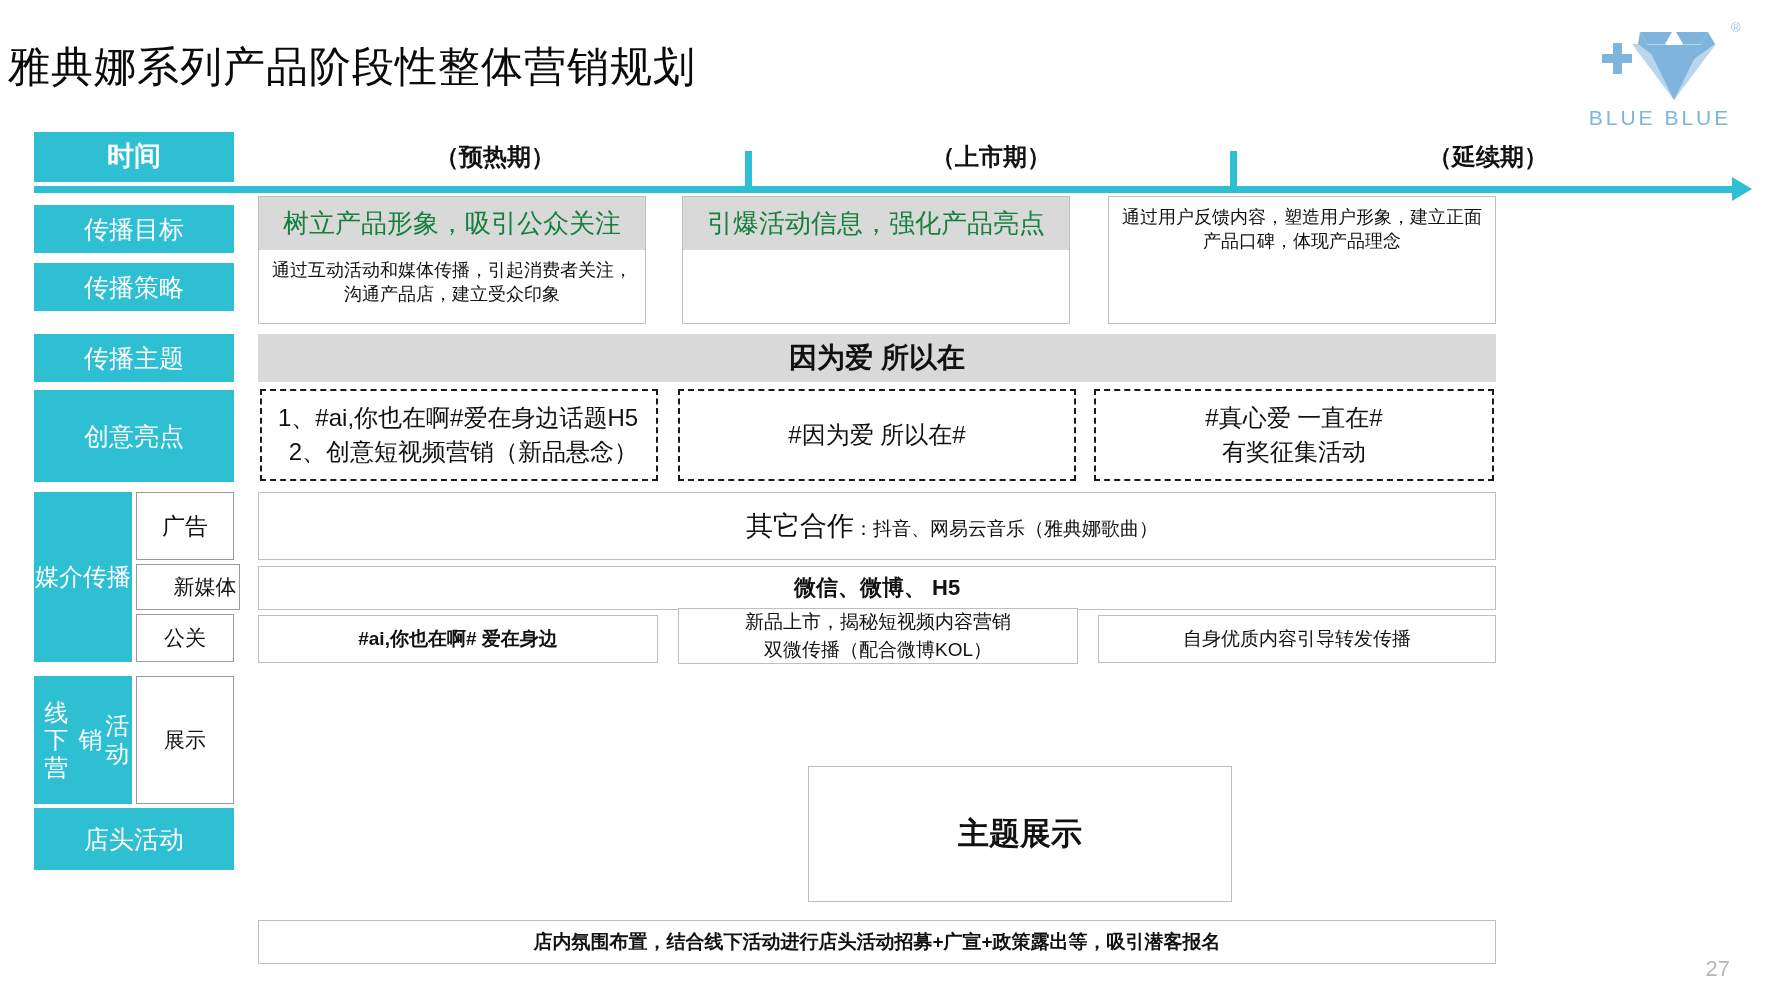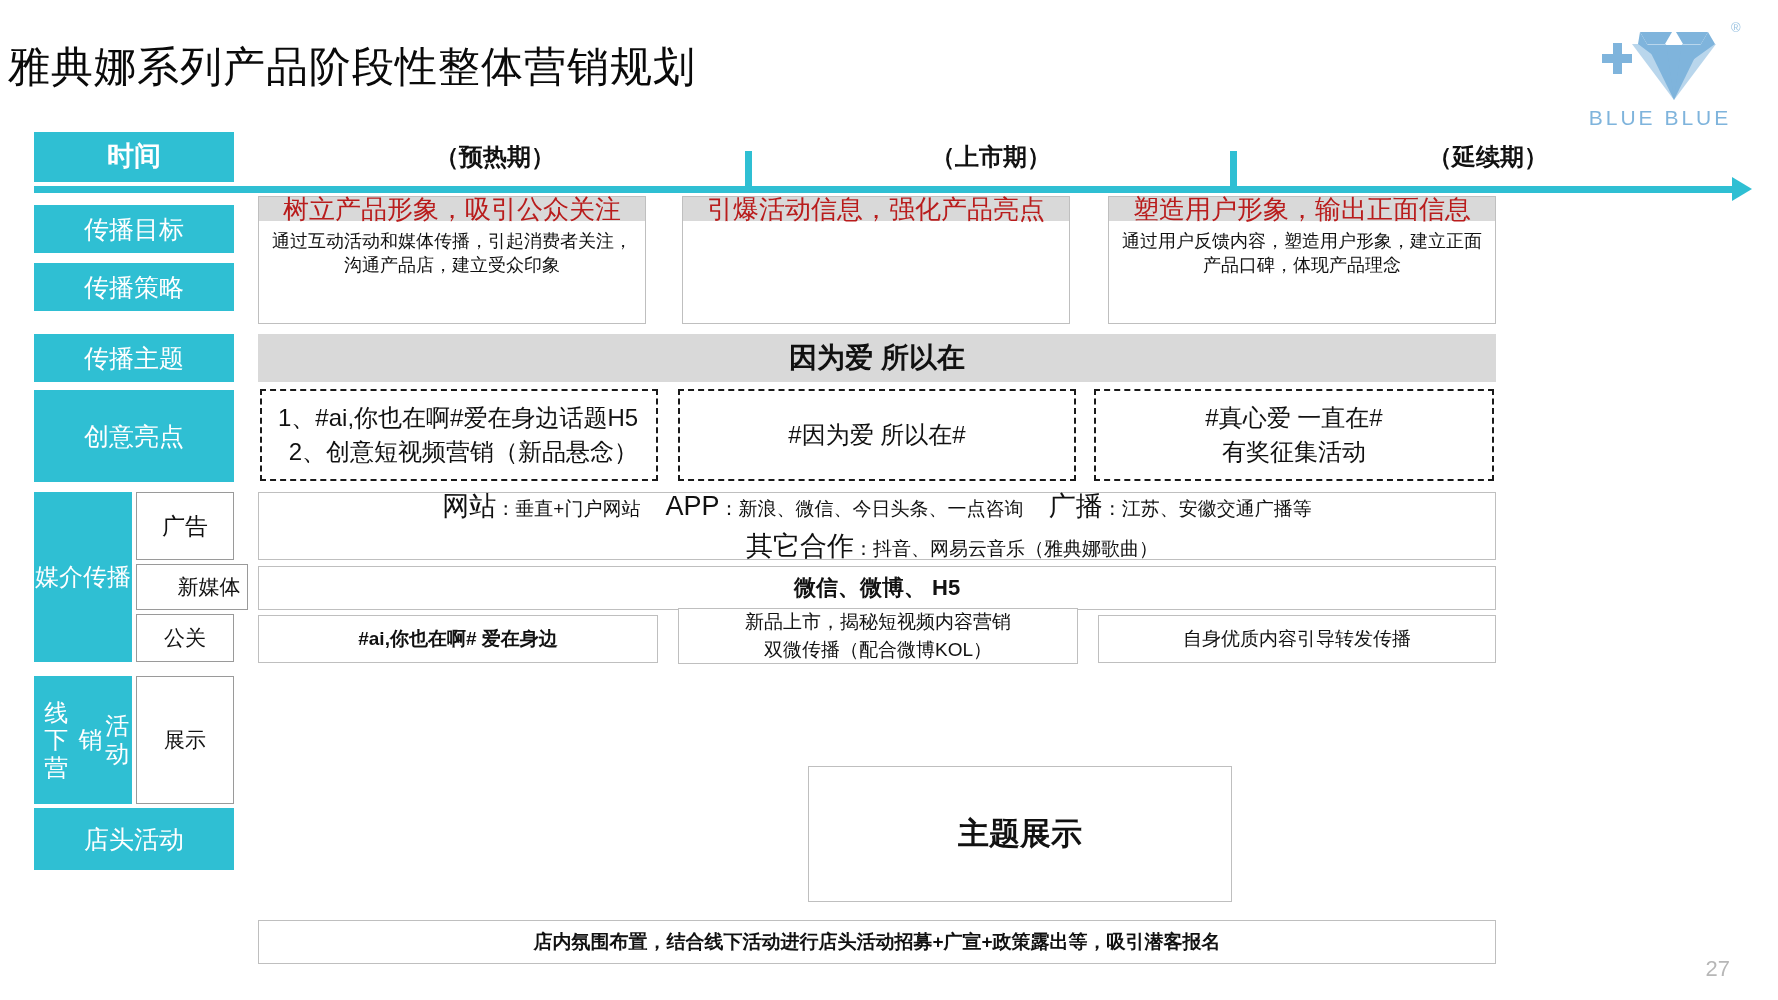--- a/index.html
+++ b/index.html
@@ -44,23 +44,23 @@
   .tl-tick{width:7px;height:38px;background:#2FBFD3;top:151px;}
   #tl-arrow{
     left:1732px;top:177px;width:0;height:0;
     border-top:12px solid transparent;border-bottom:12px solid transparent;
     border-left:20px solid #2FBFD3;
   }
 
   
   .goalbox{border:1px solid #bfbfbf;background:#ffffff;}
   .goalhead{
-    background:#D9D9D9;color:#b91c1c;font-size:26px;
+    background:#D9D9D9;color:#15803d;font-size:26px;
     display:flex;align-items:center;justify-content:center;text-align:center;
-    height:24px;
+    height:53px;
   }
   .goalbody{
     font-size:18px;color:#111;text-align:center;line-height:1.35;
     padding:8px 10px 0 10px;
   }
 
   
   #theme-band{
     background:#D9D9D9;display:flex;align-items:center;justify-content:center;
     font-size:28px;font-weight:bold;color:#111;
@@ -141,47 +141,39 @@
 <div class="abs goalbox" style="left: 258px; top: 196px; width: 388px; height: 128px; display: flex; flex-direction: column;">
   <div class="goalhead">树立产品形象，吸引公众关注</div>
   <div class="goalbody">通过互动活动和媒体传播，引起消费者关注，沟通产品店，建立受众印象</div>
 </div>
 
 <div class="abs goalbox" style="left: 682px; top: 196px; width: 388px; height: 128px; display: flex; flex-direction: column;">
   <div class="goalhead">引爆活动信息，强化产品亮点</div>
 </div>
 
 <div class="abs goalbox" style="left: 1108px; top: 196px; width: 388px; height: 128px; display: flex; flex-direction: column;">
-  <div class="goalhead">塑造用户形象，输出正面信息</div>
   <div class="goalbody">通过用户反馈内容，塑造用户形象，建立正面产品口碑，体现产品理念</div>
 </div>
 
 <div class="abs cyan" style="left:34px;top:334px;width:200px;height:48px;">传播主题</div>
 <div class="abs" id="theme-band" style="left:258px;top:334px;width:1238px;height:48px;">因为爱 所以在</div>
 
 <div class="abs cyan" style="left:34px;top:390px;width:200px;height:92px;">创意亮点</div>
 
 <div class="abs dashbox left-al" style="left:260px;top:389px;width:398px;height:92px;font-size:24px;">1、#ai,你也在啊#爱在身边话题H5<br>2、创意短视频营销（新品悬念）</div>
 <div class="abs dashbox" style="left:678px;top:389px;width:398px;height:92px;font-size:24px;">#因为爱 所以在#</div>
 <div class="abs dashbox" style="left:1094px;top:389px;width:400px;height:92px;font-size:24px;">#真心爱 一直在#<br>有奖征集活动</div>
 
 <div class="abs cyan small" style="left:34px;top:492px;width:98px;height:170px;">媒介传播</div>
 
 <div class="abs subtab" style="left:136px;top:492px;width:98px;height:68px;">广告</div>
-<div class="abs subtab" style="left:136px;top:564px;width:112px;height:46px;font-size:21px;padding-left:34px;">新媒体</div>
+<div class="abs subtab" style="left:136px;top:564px;width:104px;height:46px;font-size:21px;padding-left:34px;">新媒体</div>
 <div class="abs subtab" style="left:136px;top:614px;width:98px;height:48px;font-size:21px;">公关</div>
 
 <div class="abs solidbox" style="left:258px;top:492px;width:1238px;height:68px;flex-direction:column;">
-  <div class="media-line">
-    <span class="big">网站</span><span class="sm">：垂直+门户网站</span>
-    <span style="display:inline-block;width:14px;"></span>
-    <span class="big">APP</span><span class="sm">：新浪、微信、今日头条、一点咨询</span>
-    <span style="display:inline-block;width:14px;"></span>
-    <span class="big">广播</span><span class="sm">：江苏、安徽交通广播等</span>
-  </div>
   <div class="media-line" style="padding-left:150px;">
     <span class="big">其它合作</span><span class="sm">：抖音、网易云音乐（雅典娜歌曲）</span>
   </div>
 </div>
 
 <div class="abs solidbox b22" style="left:258px;top:566px;width:1238px;height:44px;">微信、微博、 H5</div>
 
 <div class="abs solidbox bold20" style="left:258px;top:615px;width:400px;height:48px;">#ai,你也在啊# 爱在身边</div>
 <div class="abs solidbox n19" style="left:678px;top:608px;width:400px;height:56px;">新品上市，揭秘短视频内容营销<br>双微传播（配合微博KOL）</div>
 <div class="abs solidbox n19" style="left:1098px;top:615px;width:398px;height:48px;">自身优质内容引导转发传播</div>

